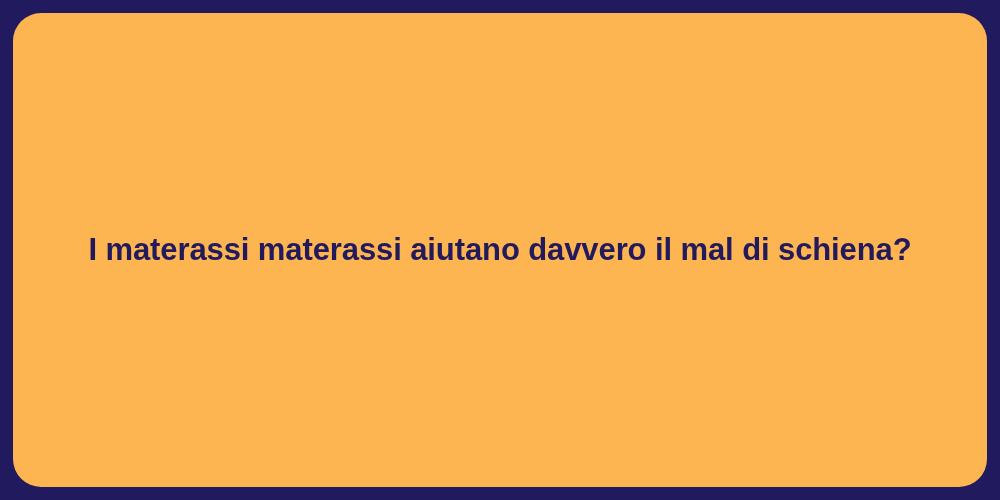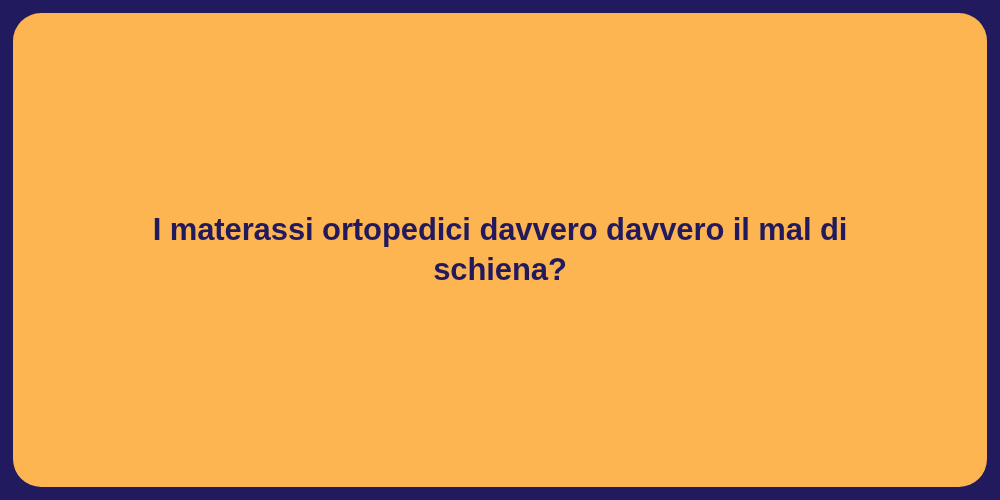--- a/index.html
+++ b/index.html
@@ -45,15 +45,15 @@
     text-align: center;
     max-width: 880px;
     word-wrap: break-word;
   }
 </style>
 </head>
 <body>
 
 <div class="banner-frame">
   <div class="banner-panel">
-    <h1 class="headline">I materassi ortopedici davvero davvero il mal di schiena?</h1>
+    <h1 class="headline">I materassi materassi aiutano davvero il mal di schiena?</h1>
   </div>
 </div>
 
 </body></html>

